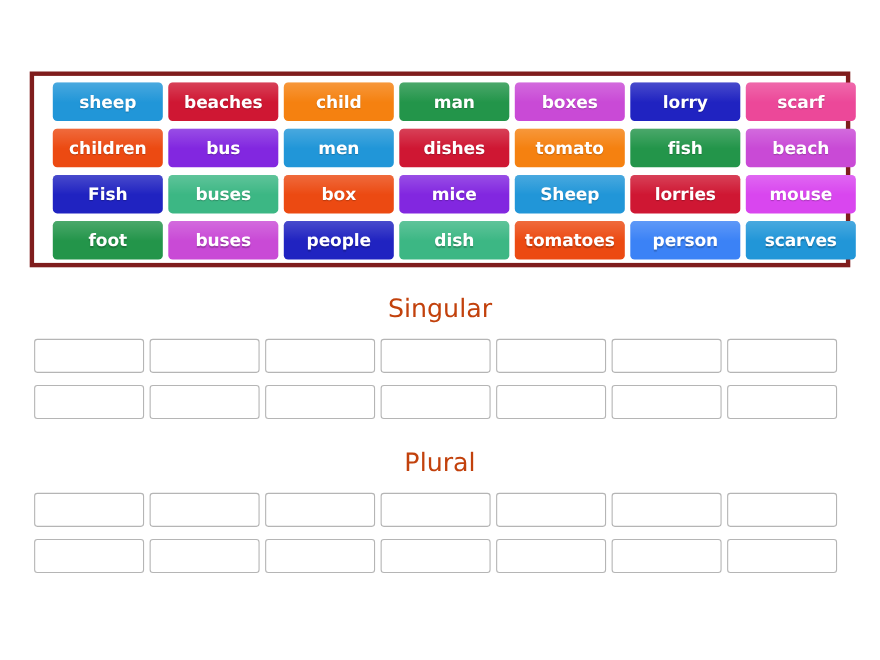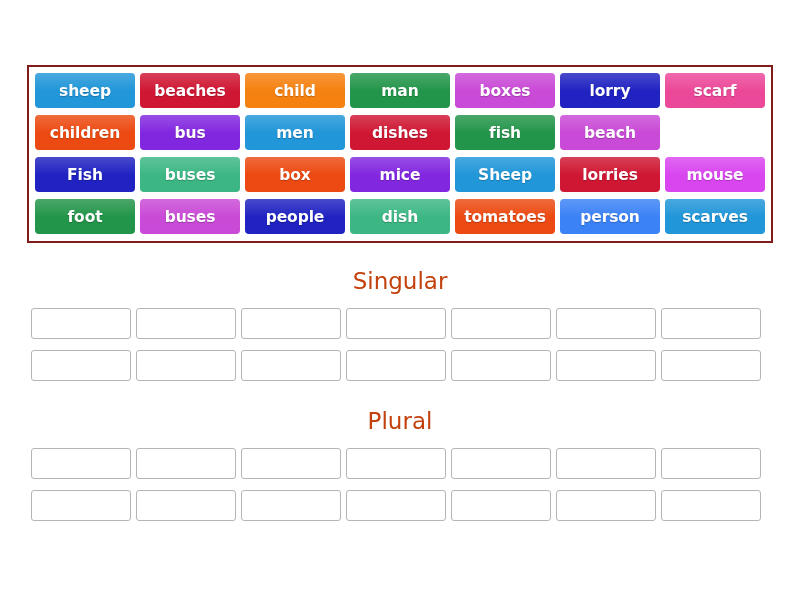--- a/index.html
+++ b/index.html
@@ -21,23 +21,23 @@
   }
 
   
   .word-bank {
     position: absolute;
     left: 27px;
     top: 65px;
     width: 746px;
     height: 178px;
     background: #ffffff;
-    border: 2px solid #7f1d1d;
+    border: 4px solid #7f1d1d;
     box-sizing: border-box;
-    padding: 6px 6px;
+    padding: 6px 17px;
   }
   .bank-row {
     display: flex;
     height: 35px;
     margin-bottom: 7px;
   }
   .bank-row:last-child { margin-bottom: 0; }
 
   .tile {
     flex: 0 0 100px;
@@ -148,20 +148,23 @@
         </div>
         <div class="tile" style="background: rgb(130, 39, 224);">
           <span class="tile-label">bus</span>
         </div>
         <div class="tile" style="background: rgb(33, 150, 216);">
           <span class="tile-label">men</span>
         </div>
         <div class="tile" style="background: rgb(207, 23, 51);">
           <span class="tile-label">dishes</span>
         </div>
+        <div class="tile" style="background: rgb(245, 129, 16);">
+          <span class="tile-label">tomato</span>
+        </div>
         <div class="tile" style="background: rgb(35, 149, 74);">
           <span class="tile-label">fish</span>
         </div>
         <div class="tile" style="background: rgb(201, 74, 214);">
           <span class="tile-label">beach</span>
         </div>
       </div>
       <div class="bank-row">
         <div class="tile" style="background: rgb(32, 35, 193);">
           <span class="tile-label">Fish</span>

